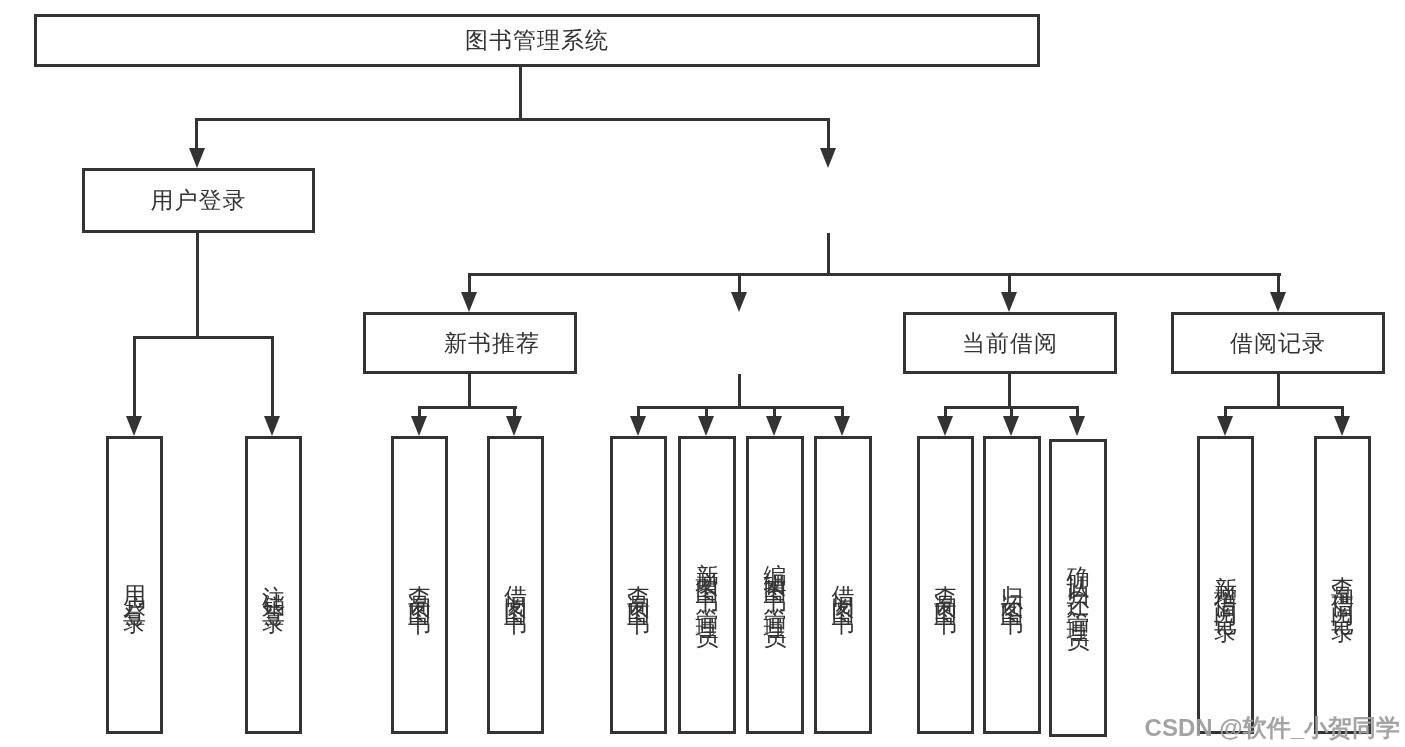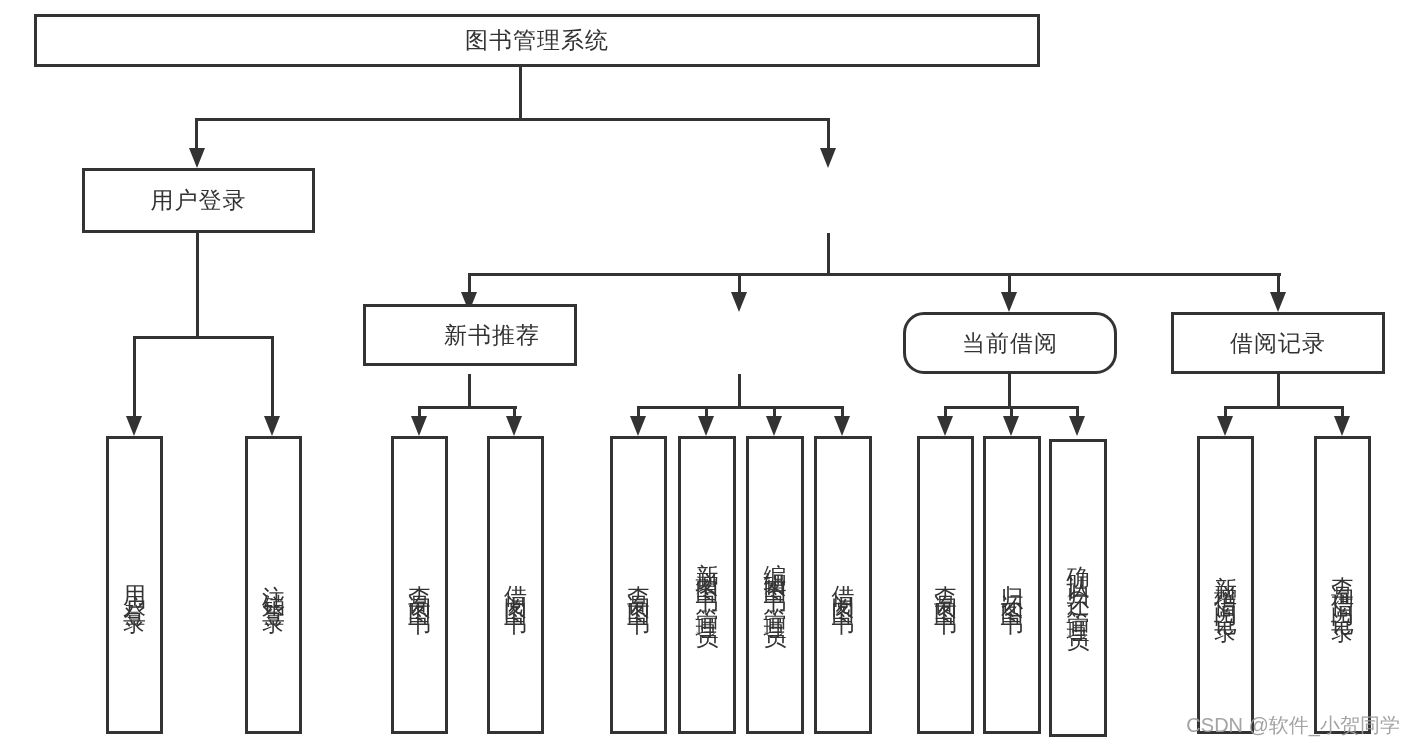--- a/index.html
+++ b/index.html
@@ -43,24 +43,25 @@
   .hline{position:absolute;height:3px;background:var(--line);}
   .arrow{
     position:absolute;width:0;height:0;
     border-left:8px solid transparent;
     border-right:8px solid transparent;
     border-top:20px solid var(--line);
   }
   .watermark{
     position:absolute;
     top:712px;right:5px;
-    font-size:20px;
+    font-size:24px;
     color:rgba(158,158,158,0.95);
     z-index:10;
     letter-spacing:0;
+    font-weight:bold;
   }
 </style>
 </head>
 <body>
 
 <div class="canvas">
 
   <div class="node" style="left:19px;top:14px;width:1006px;height:53px;margin-left:15px;">
     <span>图书管理系统</span>
   </div>
@@ -87,24 +88,24 @@
   <div class="hline" style="left:468px;top:273px;width:813px;"></div>
   <div class="vline" style="left:468px;top:273px;height:21px;"></div>
   <div class="arrow" style="left:461px;top:292px;"></div>
   <div class="vline" style="left:738px;top:273px;height:21px;"></div>
   <div class="arrow" style="left:731px;top:292px;"></div>
   <div class="vline" style="left:1008px;top:273px;height:21px;"></div>
   <div class="arrow" style="left:1001px;top:292px;"></div>
   <div class="vline" style="left:1277px;top:273px;height:21px;"></div>
   <div class="arrow" style="left:1270px;top:292px;"></div>
 
-  <div class="node" style="left:363px;top:304px;width:214px;height:62px;padding-left:44px;">
+  <div class="node" style="left:363px;top:312px;width:214px;height:62px;padding-left:44px;">
     <span>新书推荐</span>
   </div>
-  <div class="node" style="left:903px;top:312px;width:214px;height:62px;border-radius:21px;">
+  <div class="node" style="left:903px;top:312px;width:214px;height:62px;">
     <span>当前借阅</span>
   </div>
   <div class="node" style="left:1171px;top:312px;width:214px;height:62px;">
     <span>借阅记录</span>
   </div>
 
   <div class="vline" style="left:468px;top:374px;height:33px;"></div>
   <div class="hline" style="left:418px;top:406px;width:99px;"></div>
   <div class="vline" style="left:418px;top:406px;height:12px;"></div>
   <div class="arrow" style="left:411px;top:416px;"></div>

